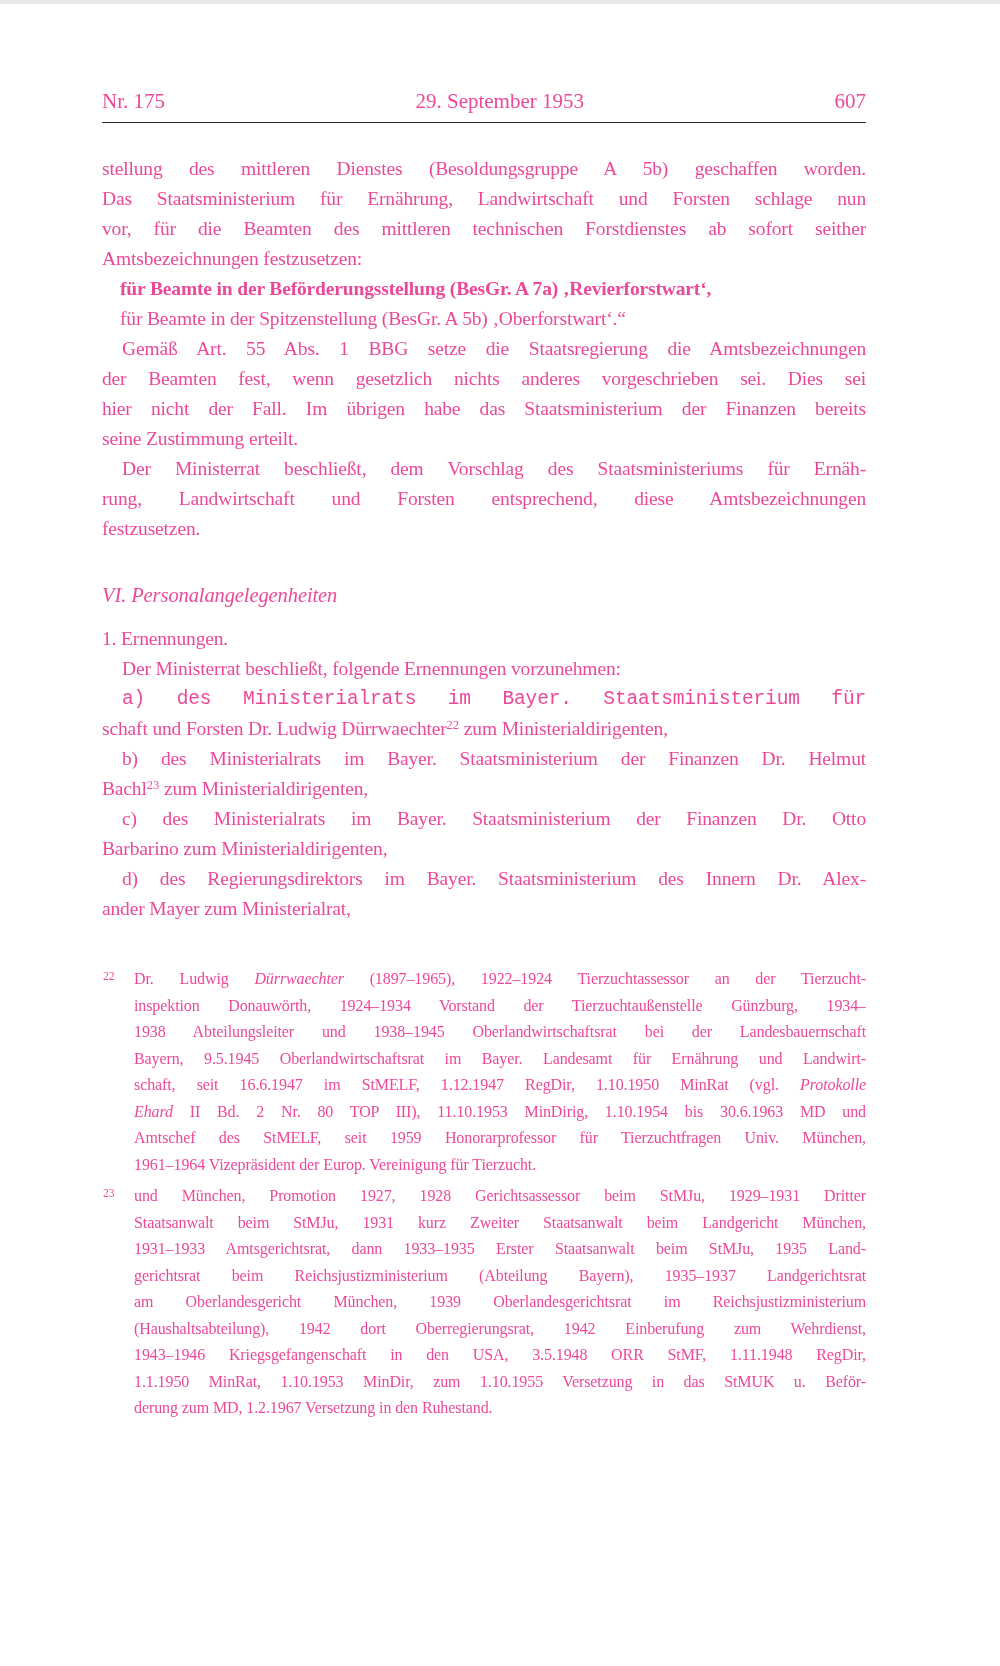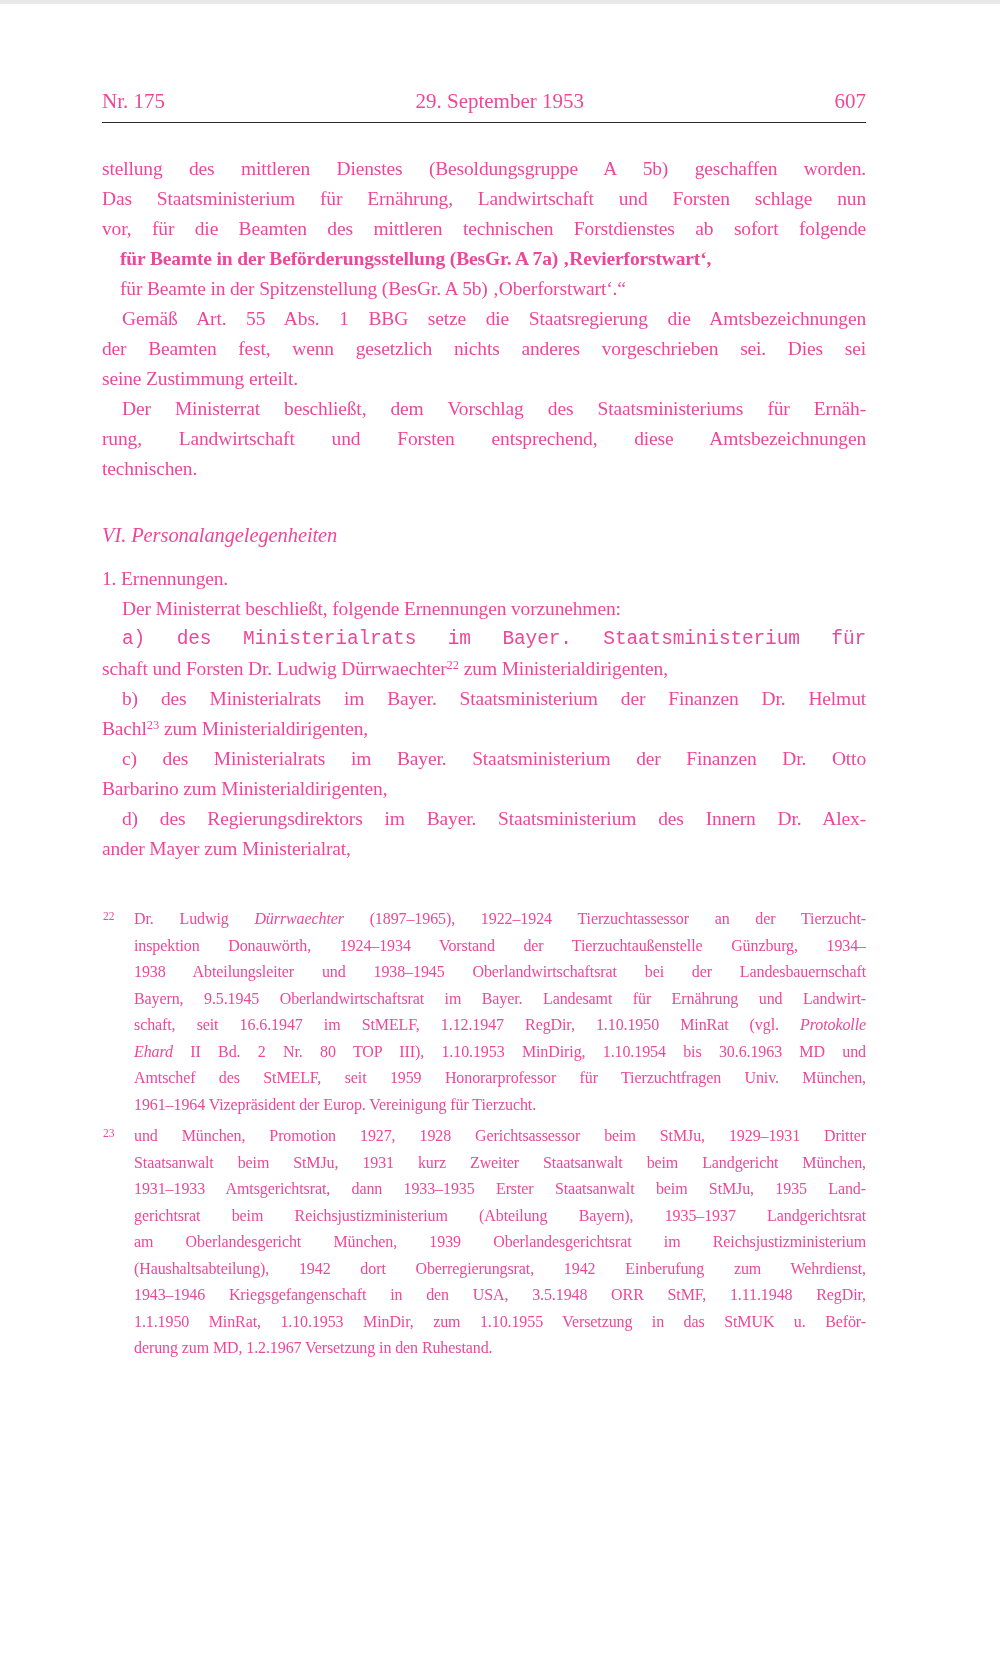--- a/index.html
+++ b/index.html
@@ -65,29 +65,31 @@
     <header class="pagehead">
       <span>Nr. 175</span>
       <span>29. September 1953</span>
       <span>607</span>
     </header>
 
     <main>
       <div id="body-lines">
           <div class="line full"><span>stellung des mittleren Dienstes (Besoldungsgruppe A 5b) geschaffen worden.</span></div>
           <div class="line full"><span>Das Staatsministerium für Ernährung, Landwirtschaft und Forsten schlage nun</span></div>
-          <div class="line full"><span>vor, für die Beamten des mittleren technischen Forstdienstes ab sofort folgende</span></div>
+          <div class="line full"><span>vor, für die Beamten des mittleren technischen Forstdienstes ab sofort seither</span></div>
+          <div class="line short"><span>Amtsbezeichnungen festzusetzen:</span></div>
           <div class="line short" style="text-indent: 18px; font-weight: bold;"><span>für Beamte in der Beförderungsstellung (BesGr. A 7a) ‚Revierforstwart‘,</span></div>
           <div class="line short" style="text-indent: 18px;"><span>für Beamte in der Spitzenstellung (BesGr. A 5b) ‚Oberforstwart‘.“</span></div>
           <div class="line full" style="text-indent: 20px;"><span>Gemäß Art. 55 Abs. 1 BBG setze die Staatsregierung die Amtsbezeichnungen</span></div>
           <div class="line full"><span>der Beamten fest, wenn gesetzlich nichts anderes vorgeschrieben sei. Dies sei</span></div>
+          <div class="line full"><span>hier nicht der Fall. Im übrigen habe das Staatsministerium der Finanzen bereits</span></div>
           <div class="line short"><span>seine Zustimmung erteilt.</span></div>
           <div class="line full" style="text-indent: 20px;"><span>Der Ministerrat beschließt, dem Vorschlag des Staatsministeriums für Ernäh-</span></div>
           <div class="line full"><span>rung, Landwirtschaft und Forsten entsprechend, diese Amtsbezeichnungen</span></div>
-          <div class="line short"><span>technischen.</span></div>
+          <div class="line short"><span>festzusetzen.</span></div>
         </div>
 
       <h2 class="section-heading">VI. Personalangelegenheiten</h2>
 
       <div id="list-lines">
           <div class="line short"><span>1. Ernennungen.</span></div>
           <div class="line short" style="text-indent: 20px;"><span>Der Ministerrat beschließt, folgende Ernennungen vorzunehmen:</span></div>
           <div class="line full" style="text-indent: 20px; font-family: Liberation Mono, monospace;"><span>a) des Ministerialrats im Bayer. Staatsministerium für Ernährung, Landwirt-</span></div>
           <div class="line short"><span>schaft und Forsten Dr. Ludwig Dürrwaechter</span><span class="sup">22</span><span> zum Ministerialdirigenten,</span></div>
           <div class="line full" style="text-indent: 20px;"><span>b) des Ministerialrats im Bayer. Staatsministerium der Finanzen Dr. Helmut</span></div>
@@ -100,21 +102,21 @@
     </main>
 
     <section id="footnotes" class="fnotes">
         <div class="footnote">
           <span class="fn-marker">22</span>
           <div class="fn-line full"><span>Dr. Ludwig </span><span class="it">Dürrwaechter</span><span> (1897–1965), 1922–1924 Tierzuchtassessor an der Tierzucht-</span></div>
           <div class="fn-line full"><span>inspektion Donauwörth, 1924–1934 Vorstand der Tierzuchtaußenstelle Günzburg, 1934–</span></div>
           <div class="fn-line full"><span>1938 Abteilungsleiter und 1938–1945 Oberlandwirtschaftsrat bei der Landesbauernschaft</span></div>
           <div class="fn-line full"><span>Bayern, 9.5.1945 Oberlandwirtschaftsrat im Bayer. Landesamt für Ernährung und Landwirt-</span></div>
           <div class="fn-line full"><span>schaft, seit 16.6.1947 im StMELF, 1.12.1947 RegDir, 1.10.1950 MinRat (vgl. </span><span class="it">Protokolle</span></div>
-          <div class="fn-line full"><span class="it">Ehard</span><span> II Bd. 2 Nr. 80 TOP III), 1.10.1953 MinDirig, 1.10.1954 bis 30.6.1963 MD und</span></div>
+          <div class="fn-line full"><span class="it">Ehard</span><span> II Bd. 2 Nr. 80 TOP III), 11.10.1953 MinDirig, 1.10.1954 bis 30.6.1963 MD und</span></div>
           <div class="fn-line full"><span>Amtschef des StMELF, seit 1959 Honorarprofessor für Tierzuchtfragen Univ. München,</span></div>
           <div class="fn-line short"><span>1961–1964 Vizepräsident der Europ. Vereinigung für Tierzucht.</span></div>
         </div>
         <div class="footnote">
           <span class="fn-marker">23</span>
           <div class="fn-line full"><span>und München, Promotion 1927, 1928 Gerichtsassessor beim StMJu, 1929–1931 Dritter</span></div>
           <div class="fn-line full"><span>Staatsanwalt beim StMJu, 1931 kurz Zweiter Staatsanwalt beim Landgericht München,</span></div>
           <div class="fn-line full"><span>1931–1933 Amtsgerichtsrat, dann 1933–1935 Erster Staatsanwalt beim StMJu, 1935 Land-</span></div>
           <div class="fn-line full"><span>gerichtsrat beim Reichsjustizministerium (Abteilung Bayern), 1935–1937 Landgerichtsrat</span></div>
           <div class="fn-line full"><span>am Oberlandesgericht München, 1939 Oberlandesgerichtsrat im Reichsjustizministerium</span></div>

